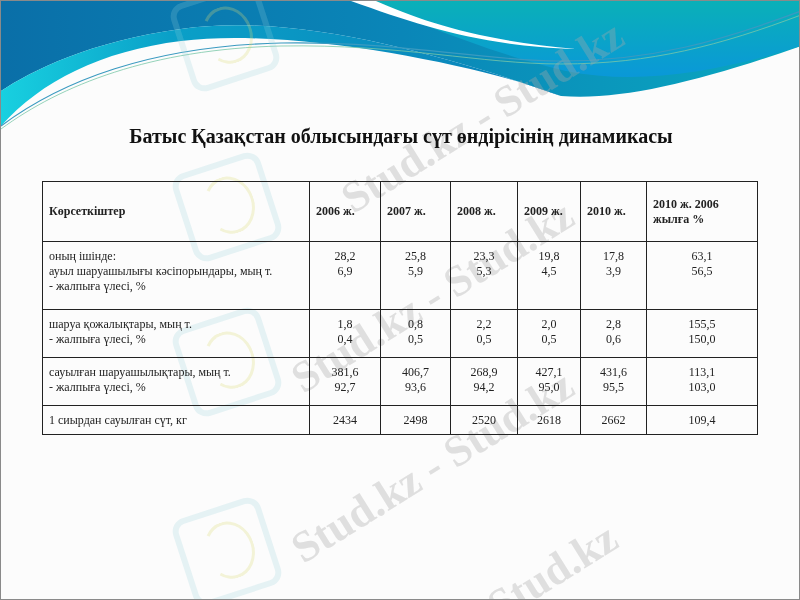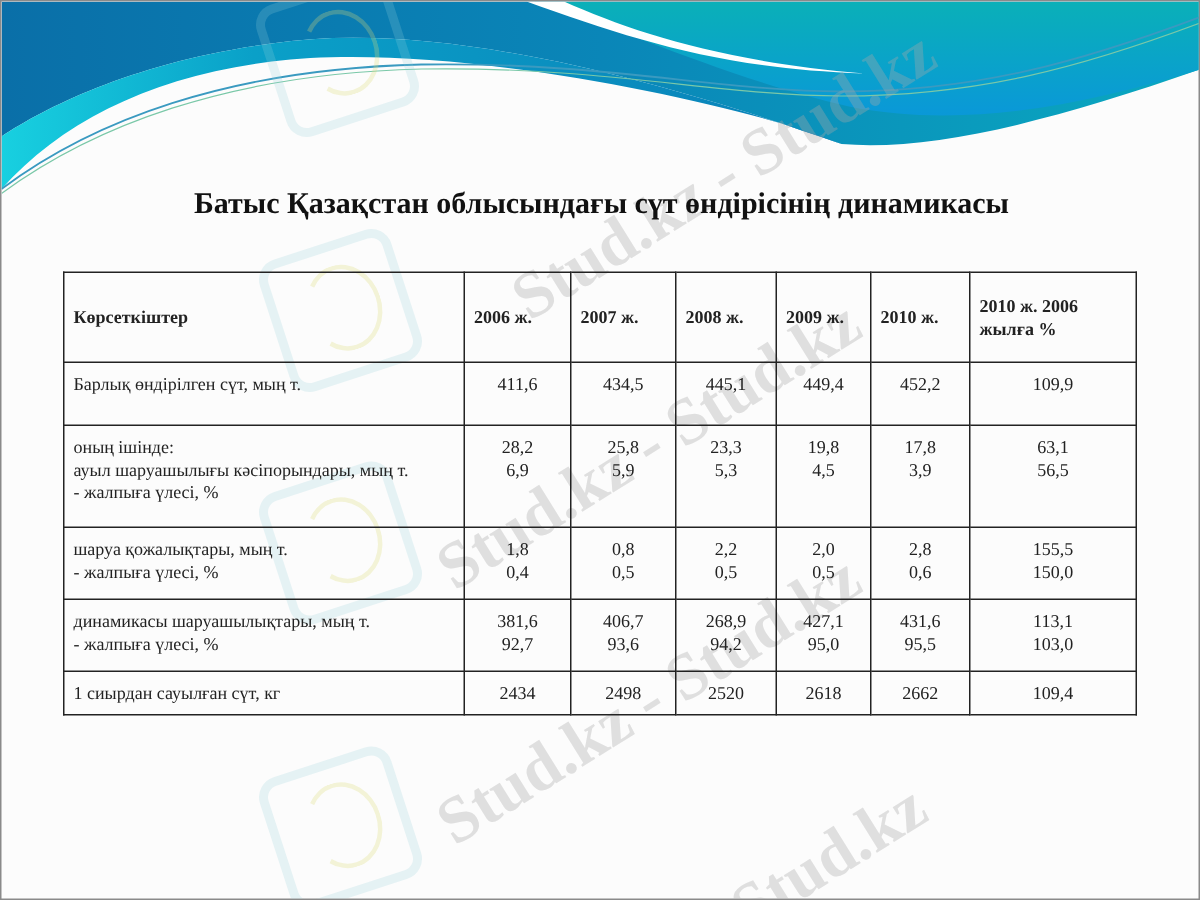--- a/index.html
+++ b/index.html
@@ -78,43 +78,20 @@
       <th>2007 ж.</th>
       <th>2008 ж.</th>
       <th>2009 ж.</th>
       <th>2010 ж.</th>
       <th class="hdr-last">
         <span class="line">2010 ж. 2006</span>
         <span class="line">жылға %</span>
       </th>
     </tr>
 
-    <tr style="height:42px;">
-      <td class="c0 pad-top">
-            <span class="line">Барлық өндірілген сүт, мың т.</span>
-          </td>
-      <td class="num pad-top">
-            <span class="line">411,6</span>
-          </td>
-      <td class="num pad-top">
-            <span class="line">434,5</span>
-          </td>
-      <td class="num pad-top">
-            <span class="line">445,1</span>
-          </td>
-      <td class="num pad-top">
-            <span class="line">449,4</span>
-          </td>
-      <td class="num pad-top">
-            <span class="line">452,2</span>
-          </td>
-      <td class="num pad-top">
-            <span class="line">109,9</span>
-          </td>
-    </tr>
 
     <tr style="height:68px;padding-left:36px;">
       <td class="c0 pad-top">
         <span class="line">оның  ішінде:</span>
         <span class="line">ауыл шаруашылығы кәсіпорындары, мың т.</span>
         <span class="line">- жалпыға үлесі, %</span>
       </td>
       <td class="num pad-top">
             <span class="line">28,2</span>
             <span class="line">6,9</span>
@@ -167,21 +144,21 @@
             <span class="line">0,6</span>
           </td>
       <td class="num pad-top">
             <span class="line">155,5</span>
             <span class="line">150,0</span>
           </td>
     </tr>
 
     <tr style="height:48px;">
       <td class="c0 pad-top">
-        <span class="line">динамикасы шаруашылықтары, мың т.</span>
+        <span class="line">сауылған шаруашылықтары, мың т.</span>
         <span class="line">- жалпыға үлесі, %</span>
       </td>
       <td class="num pad-top">
             <span class="line">381,6</span>
             <span class="line">92,7</span>
           </td>
       <td class="num pad-top">
             <span class="line">406,7</span>
             <span class="line">93,6</span>
           </td>

